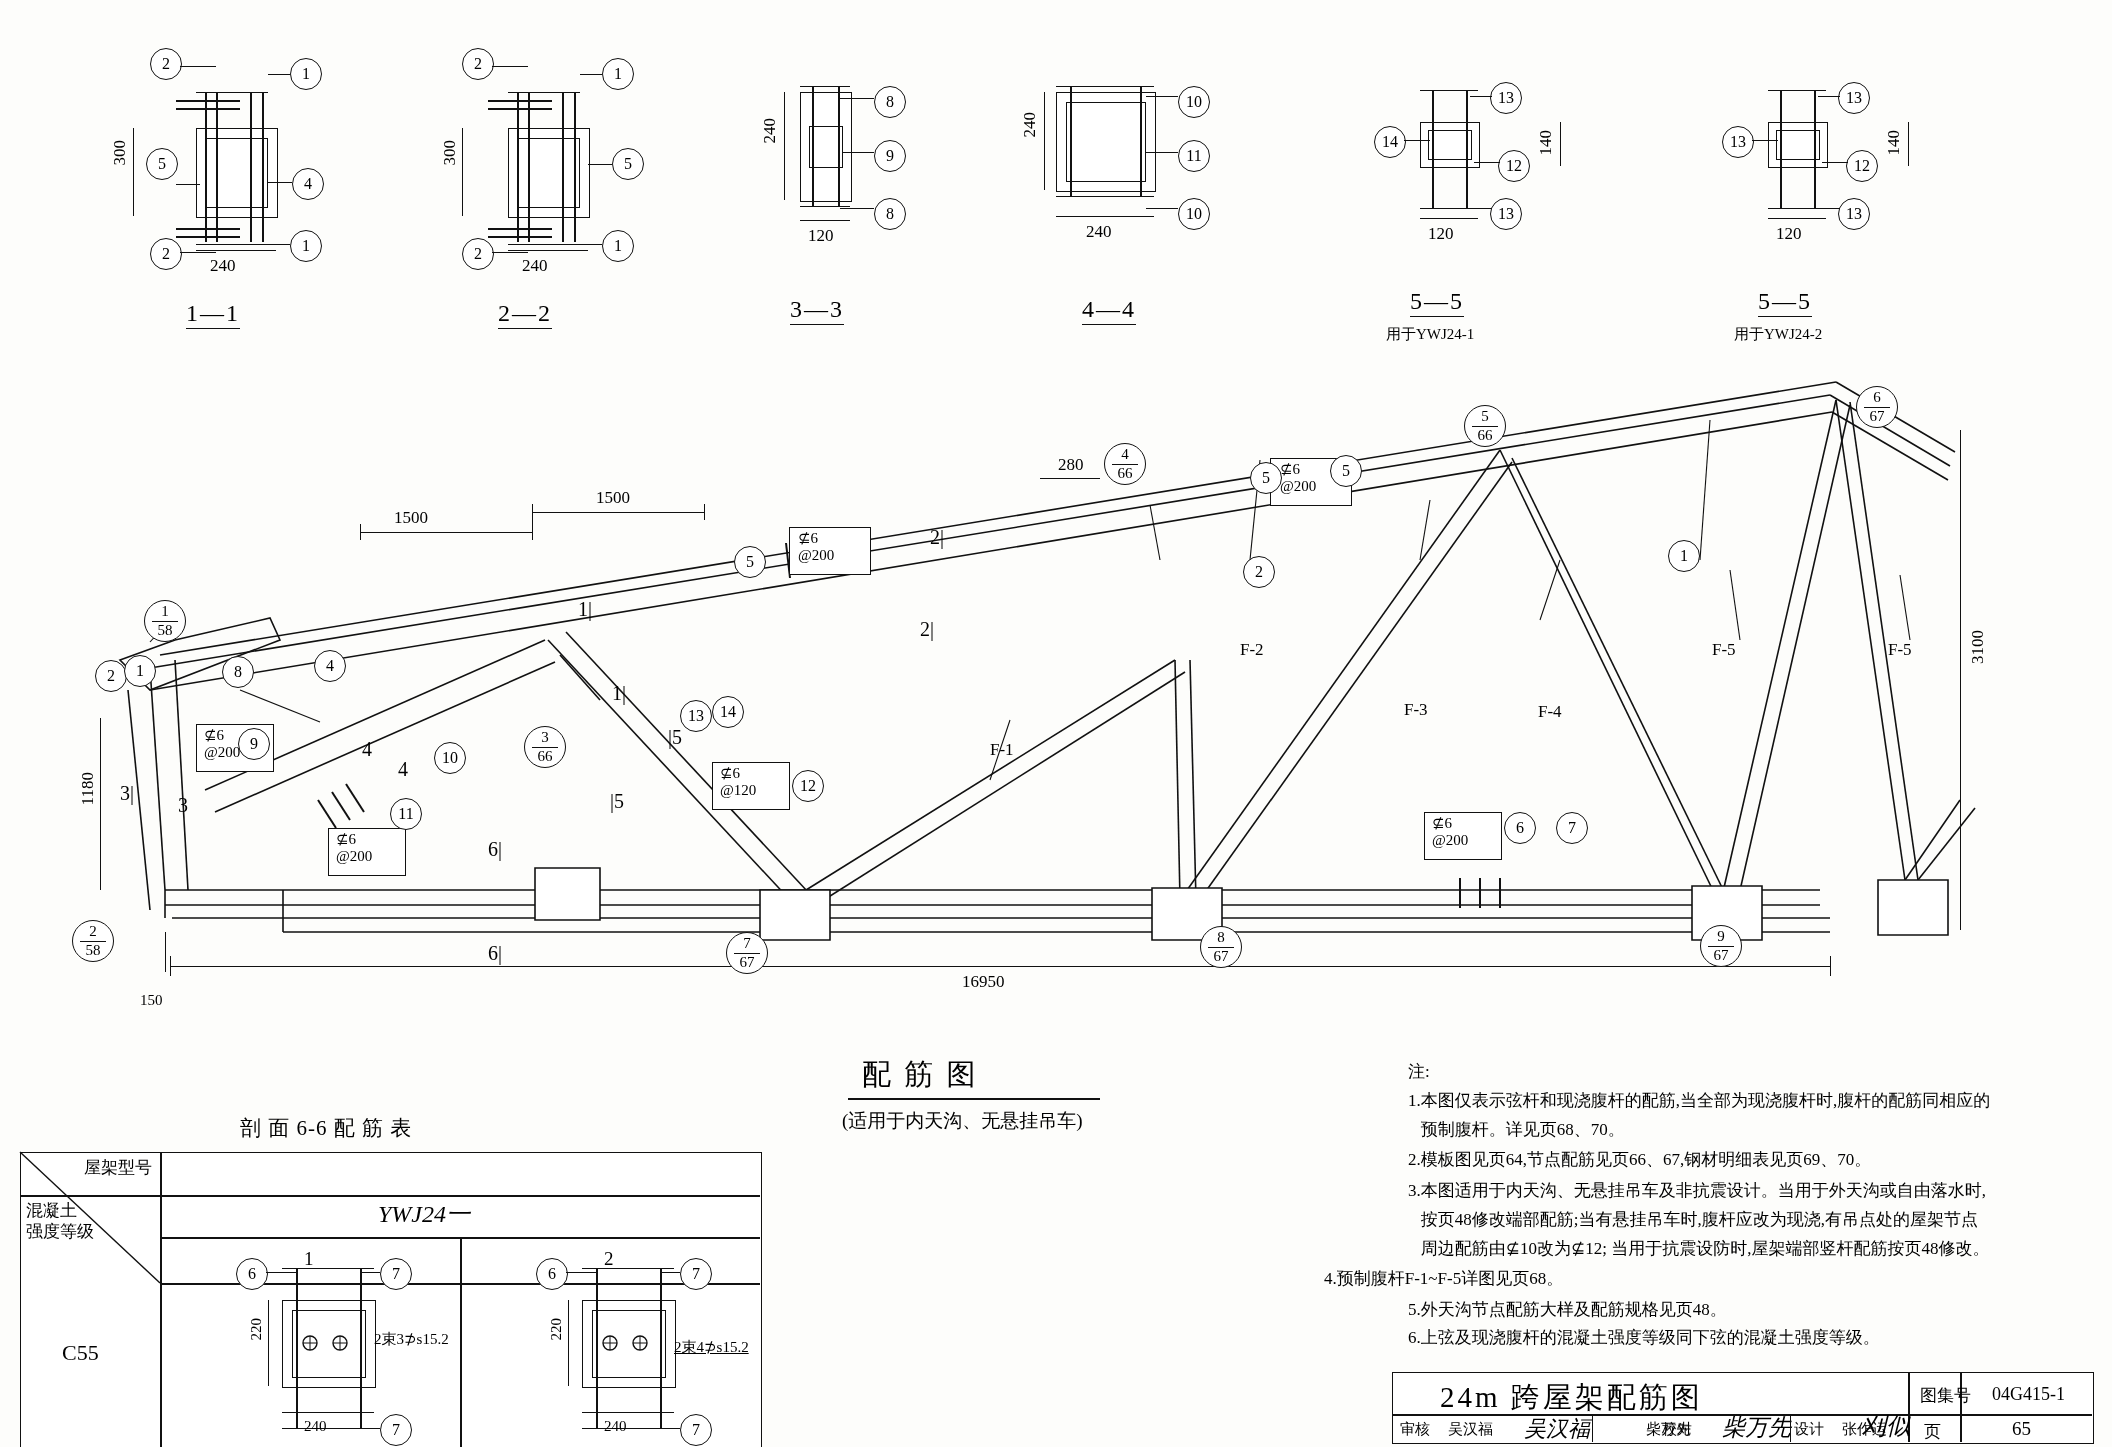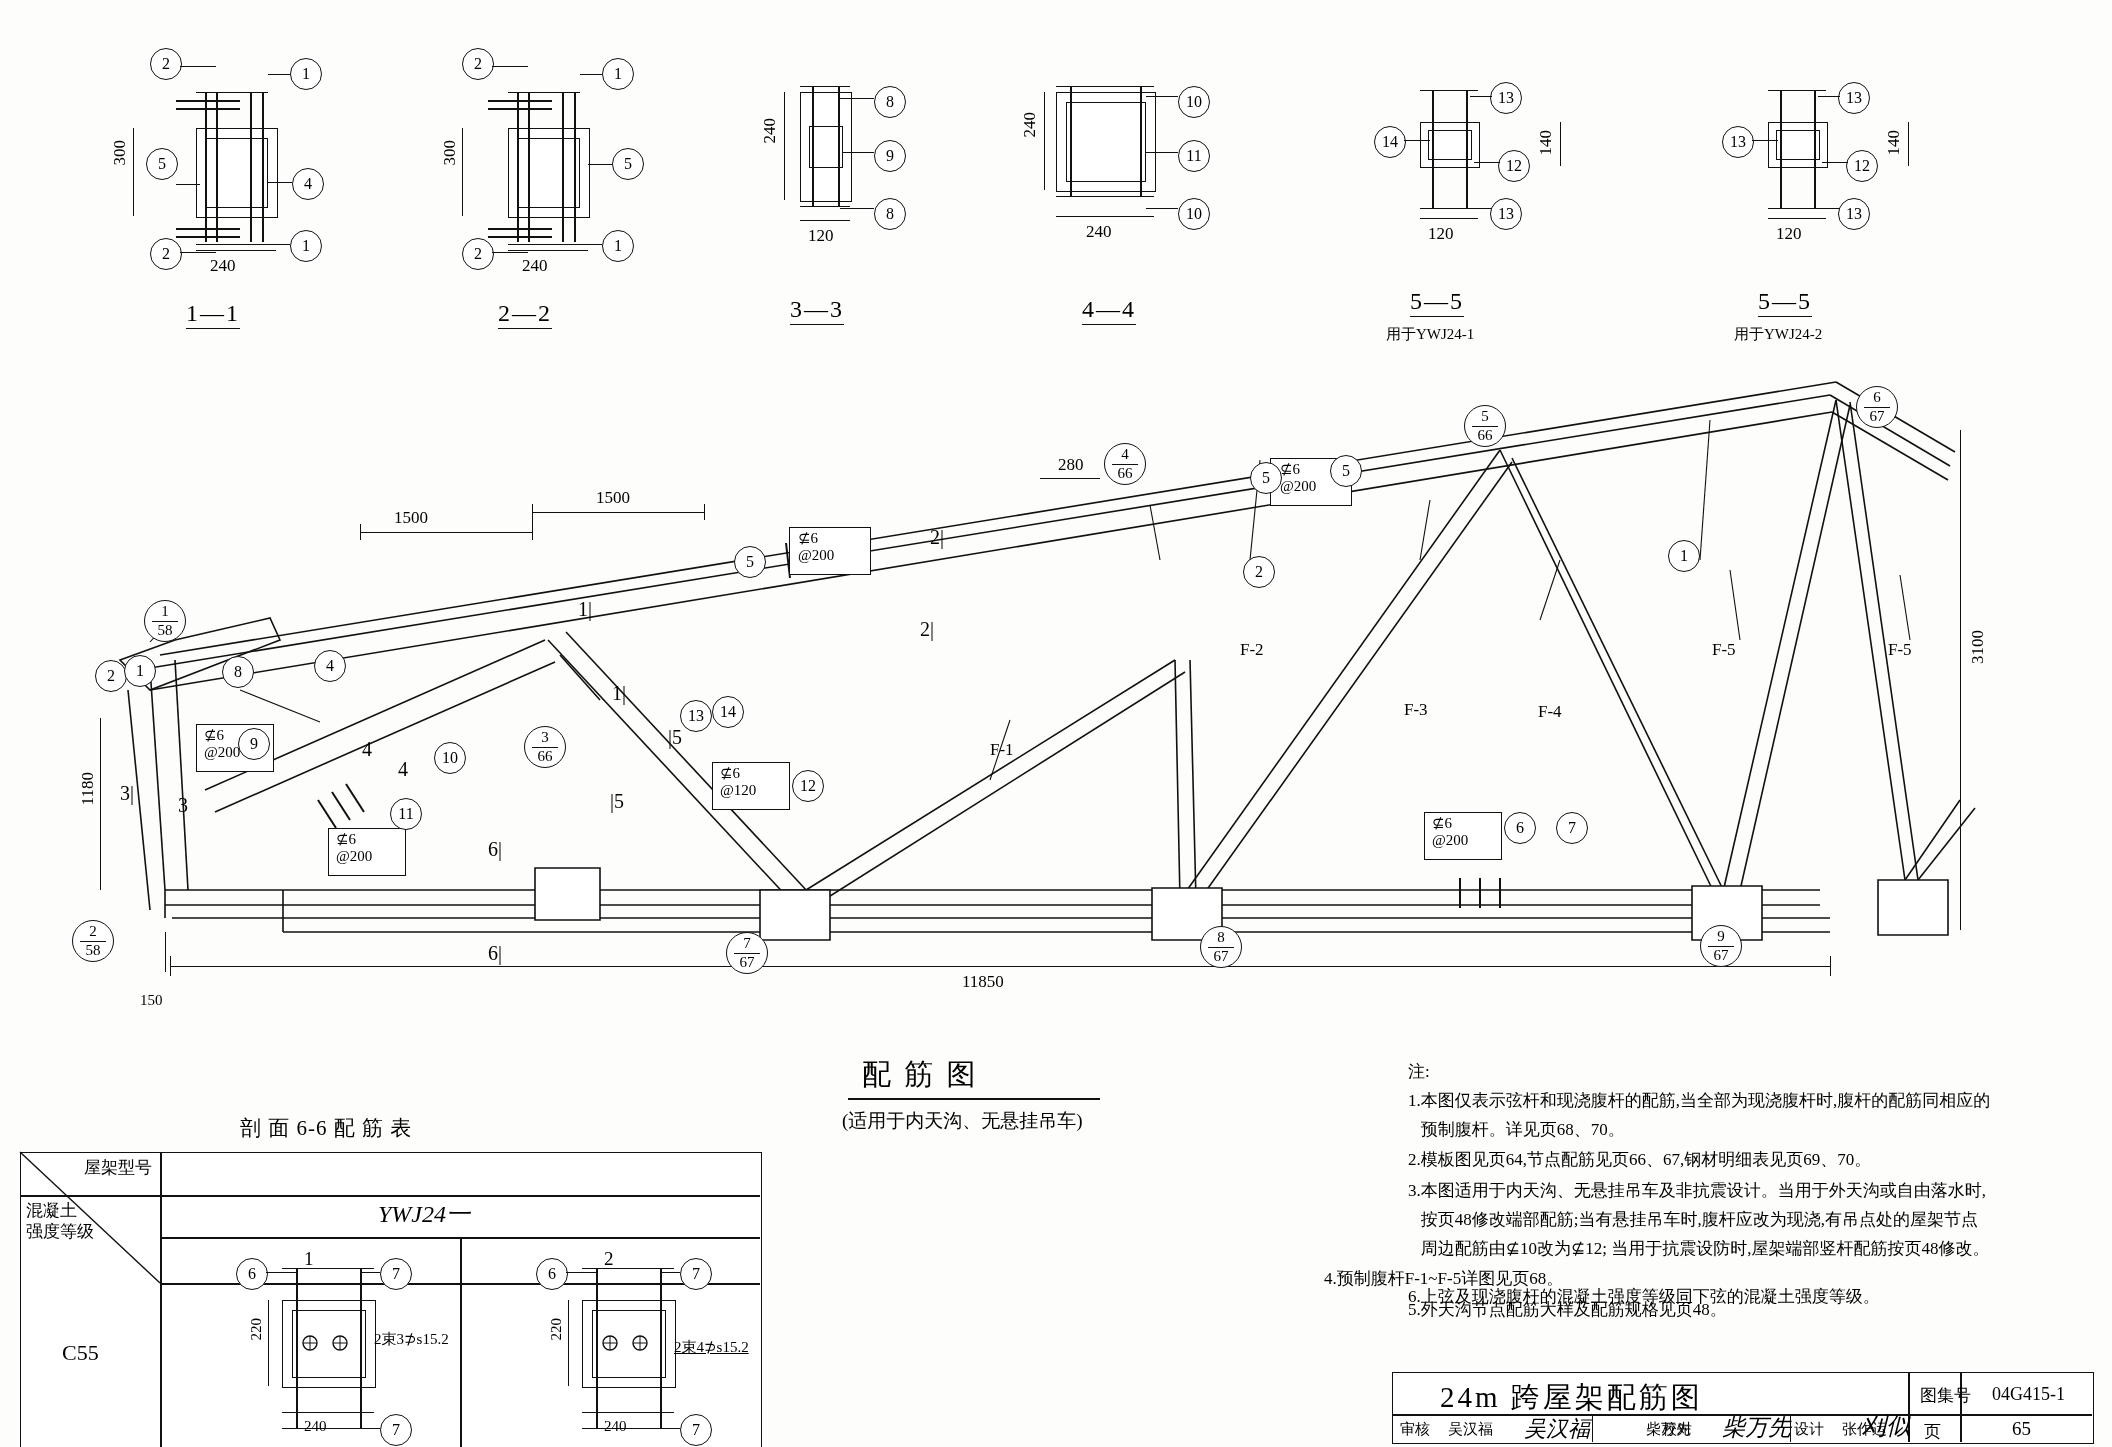--- a/index.html
+++ b/index.html
@@ -325,21 +325,21 @@
   <div class="dimv" style="left:360px;top:524px;height:16px;"></div>
   <div class="dimv" style="left:532px;top:504px;height:36px;"></div>
   <div class="dimv" style="left:704px;top:504px;height:16px;"></div>
 
   <div class="lbl" style="left:1058px;top:455px;"><span>280</span></div>
   <div class="dimline" style="left:1040px;top:478px;width:60px;"></div>
 
   <div class="dimline" style="left:170px;top:966px;width:1660px;"></div>
   <div class="dimv" style="left:170px;top:956px;height:20px;"></div>
   <div class="dimv" style="left:1830px;top:956px;height:20px;"></div>
-  <div class="lbl" style="left:962px;top:972px;"><span>11850</span></div>
+  <div class="lbl" style="left:962px;top:972px;"><span>16950</span></div>
 
   <div class="dimv" style="left:1960px;top:430px;height:500px;"></div>
   <div class="lbl vt" style="left:1968px;top:630px;"><span>3100</span></div>
 
   <div class="dimv" style="left:100px;top:718px;height:172px;"></div>
   <div class="lbl vt" style="left:78px;top:772px;"><span>1180</span></div>
   <div class="lbl sm" style="left:140px;top:992px;"><span>150</span></div>
   <div class="dimv" style="left:165px;top:932px;height:40px;"></div>
 
   <div class="box" style="left:789px;top:527px;width:80px;height:46px;border-width:1.2px;"></div>
@@ -539,21 +539,21 @@
 
   <div class="lbl" style="left:1408px;top:1060px;font-size:17px;"><span>注:</span></div>
   <div class="notes" style="left:1408px;top:1086px;"><span>1.本图仅表示弦杆和现浇腹杆的配筋,当全部为现浇腹杆时,腹杆的配筋同相应的
    预制腹杆。详见页68、70。</span></div>
   <div class="notes" style="left:1408px;top:1145px;"><span>2.模板图见页64,节点配筋见页66、67,钢材明细表见页69、70。</span></div>
   <div class="notes" style="left:1408px;top:1176px;"><span>3.本图适用于内天沟、无悬挂吊车及非抗震设计。当用于外天沟或自由落水时,
    按页48修改端部配筋;当有悬挂吊车时,腹杆应改为现浇,有吊点处的屋架节点
    周边配筋由⊈10改为⊈12; 当用于抗震设防时,屋架端部竖杆配筋按页48修改。</span></div>
   <div class="notes" style="left:1324px;top:1264px;"><span>4.预制腹杆F-1~F-5详图见页68。</span></div>
   <div class="notes" style="left:1408px;top:1295px;"><span>5.外天沟节点配筋大样及配筋规格见页48。</span></div>
-  <div class="notes" style="left:1408px;top:1282px;text-align:center;"><span>6.上弦及现浇腹杆的混凝土强度等级同下弦的混凝土强度等级。</span></div>
+  <div class="notes" style="left:1408px;top:1323px;text-align:center;"><span>6.上弦及现浇腹杆的混凝土强度等级同下弦的混凝土强度等级。</span></div>
 
   <div class="titleblock" style="left:1392px;top:1372px;width:700px;height:70px;"></div>
   <div class="cellline" style="left:1392px;top:1414px;width:700px;height:1.6px;"></div>
   <div class="cellline" style="left:1908px;top:1372px;width:1.6px;height:70px;"></div>
   <div class="cellline" style="left:1960px;top:1372px;width:1.6px;height:70px;"></div>
   <div class="bigtitle" style="left:1440px;top:1378px;"><span>24m 跨屋架配筋图</span></div>
   <div class="lbl" style="left:1920px;top:1384px;font-size:17px;"><span>图集号</span></div>
   <div class="lbl" style="left:1992px;top:1384px;font-size:18px;"><span>04G415-1</span></div>
   <div class="lbl" style="left:1924px;top:1420px;font-size:17px;"><span>页</span></div>
   <div class="lbl" style="left:2012px;top:1418px;font-size:19px;"><span>65</span></div>

